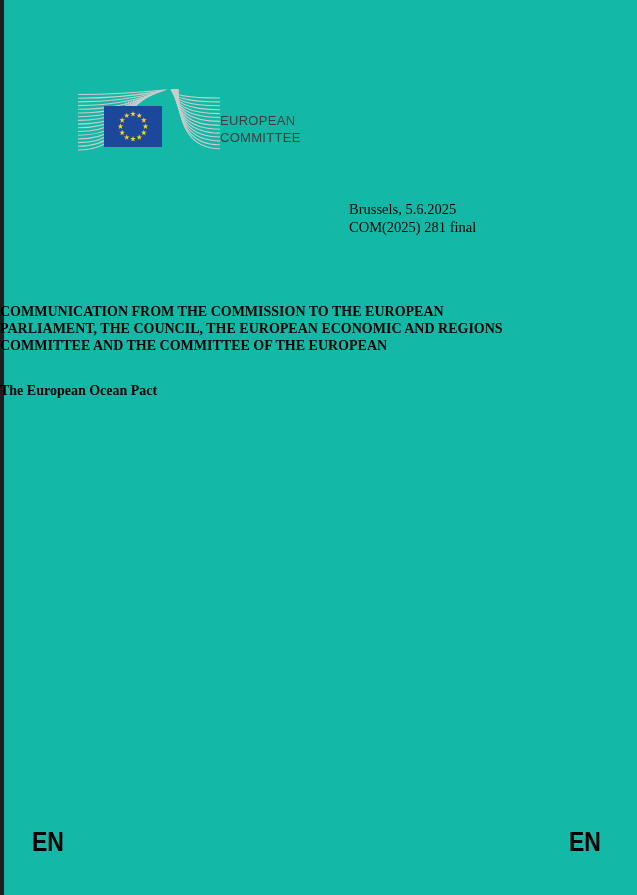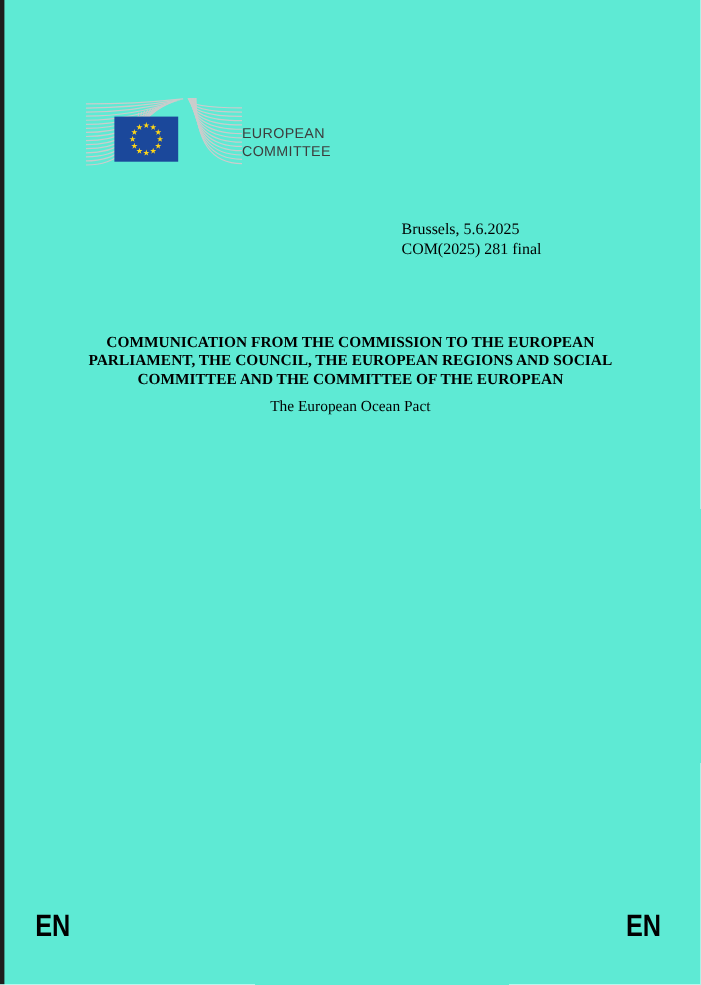--- a/index.html
+++ b/index.html
@@ -4,21 +4,21 @@
 <style>
   html, body {
     margin: 0;
     padding: 0;
     background: #ffffff;
   }
   .page {
     position: relative;
     width: 637px;
     height: 895px;
-    background: #5eead4;
+    background: #14b8a6;
     overflow: hidden;
     font-family: "Liberation Serif", serif;
     color: #000000;
   }
   .left-edge {
     position: absolute;
     left: 0;
     top: 0;
     width: 4px;
     height: 895px;
@@ -38,38 +38,37 @@
     line-height: 17px;
     letter-spacing: 0.3px;
     color: #3d3d3d;
   }
   .meta-block {
     position: absolute;
     left: 349px;
     top: 201px;
     font-size: 14.5px;
     line-height: 17.5px;
-    margin-left: 16px;
   }
   .title-block {
     position: absolute;
     left: 0;
     top: 303px;
     width: 637px;
-    text-align: center;
+    text-align: left;
     font-weight: bold;
     font-size: 14px;
     line-height: 17px;
   }
   .title-line {
     white-space: nowrap;
   }
   .subtitle {
-    margin-top: 8px;
-    font-weight: normal;
+    margin-top: 28px;
+    font-weight: bold;
     font-size: 14px;
   }
   .lang-code {
     position: absolute;
     top: 828px;
     font-family: "Liberation Sans", sans-serif;
     font-weight: bold;
     font-size: 28px;
     line-height: 28px;
   }
@@ -153,21 +152,21 @@
     <div>COMMITTEE</div>
   </div>
 
   <div class="meta-block">
     <div>Brussels, 5.6.2025</div>
     <div>COM(2025) 281 final</div>
   </div>
 
   <div class="title-block">
     <div class="title-line">COMMUNICATION FROM THE COMMISSION TO THE EUROPEAN</div>
-    <div class="title-line">PARLIAMENT, THE COUNCIL, THE EUROPEAN REGIONS AND SOCIAL</div>
+    <div class="title-line">PARLIAMENT, THE COUNCIL, THE EUROPEAN ECONOMIC AND REGIONS</div>
     <div class="title-line">COMMITTEE AND THE COMMITTEE OF THE EUROPEAN</div>
     <div class="subtitle">The European Ocean Pact</div>
   </div>
 
   <div class="lang-code lang-left">EN</div>
   <div class="lang-code lang-right">EN</div>
 
 </div>
 
 </body></html>

